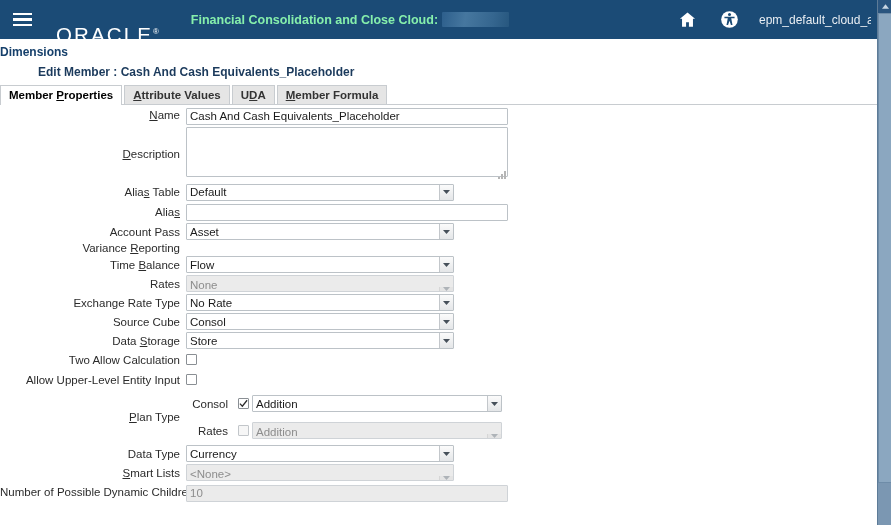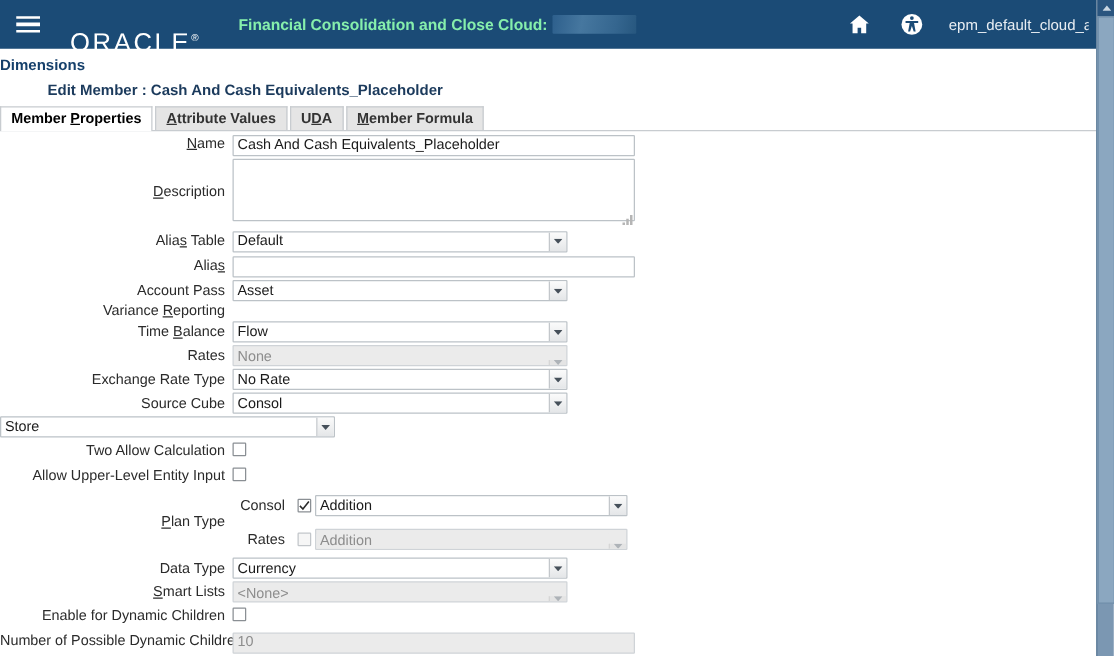--- a/index.html
+++ b/index.html
@@ -349,20 +349,21 @@
         <div class="sel-btn">
           <svg class="chev" viewBox="0 0 7 4">
               <path d="M0 0h7L3.5 4z" fill="#46505a"></path>
             </svg>
         </div>
       </div>
     </div>
   </div>
 
   <div class="row">
+    <div class="lbl">Data <u>S</u>torage</div>
     <div class="ctl">
       <div class="sel">
         <div class="sel-val">Store</div>
         <div class="sel-btn">
           <svg class="chev" viewBox="0 0 7 4">
               <path d="M0 0h7L3.5 4z" fill="#46505a"></path>
             </svg>
         </div>
       </div>
     </div>
@@ -444,26 +445,20 @@
         <div class="sel-val">&lt;None&gt;</div>
         <div class="sel-btn">
           <svg class="chev" viewBox="0 0 7 4">
               <path d="M0 0h7L3.5 4z" fill="#aeb3b8"></path>
             </svg>
         </div>
       </div>
     </div>
   </div>
 
-  <div class="row">
-    <div class="lbl">Enable for Dynamic Children</div>
-    <div class="ctl">
-      <span class="cbx"></span>
-    </div>
-  </div>
 
   <div class="row">
     <div class="lbl">Number of Possible Dynamic Children</div>
     <div class="ctl">
       <input class="txt disabled" type="text" readonly="" value="10" style="">
     </div>
   </div>
 
 </div>
 

